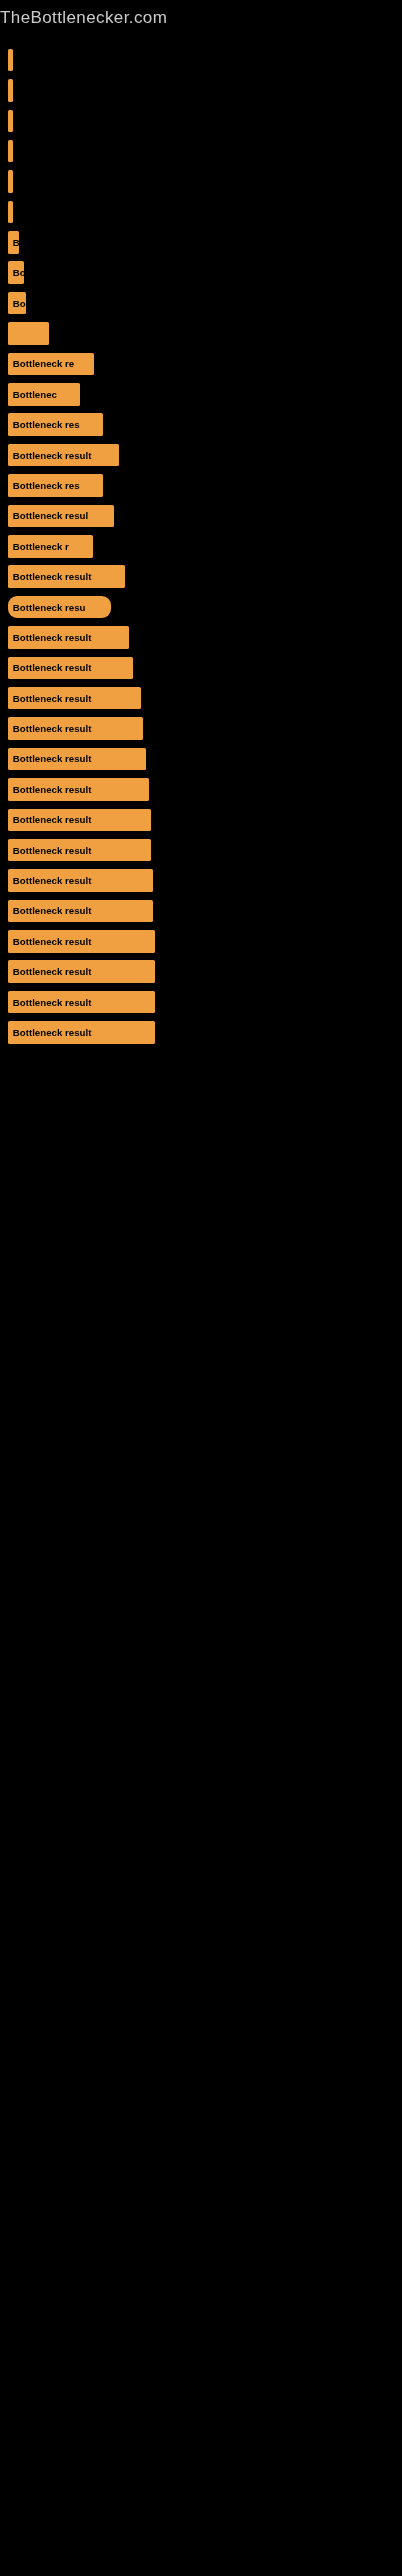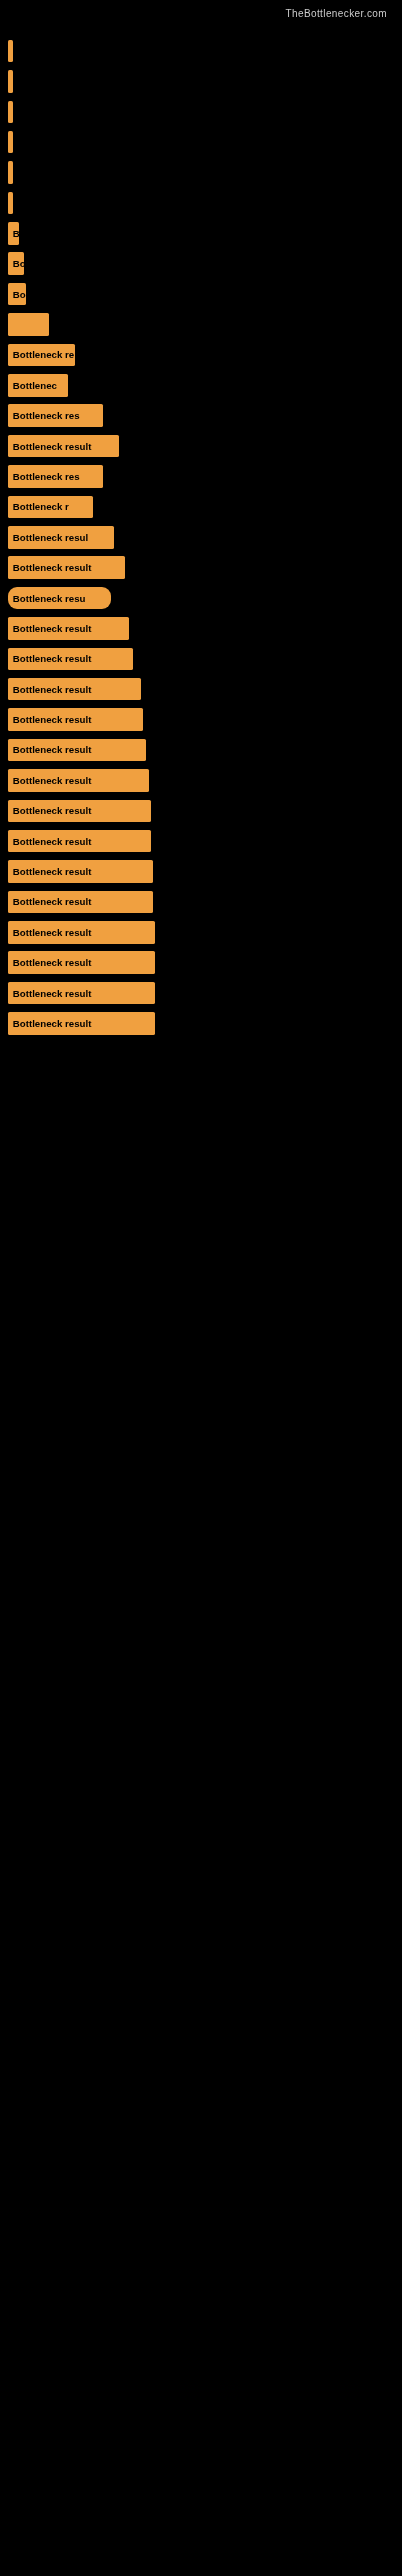--- a/index.html
+++ b/index.html
@@ -7,23 +7,23 @@
       background-color: #000;
       width: 403px;
       min-height: 2576px;
       font-family: Arial, sans-serif;
       position: relative;
       overflow-x: hidden;
     }
 
     .site-title {
       color: #ccc;
-      font-size: 10px;
-      text-align: right;
-      padding: 8px 16px 4px 0;
+      font-size: 17px;
+      text-align: left;
+      padding: 8px 0 4px 0;
       letter-spacing: 0.4px;
     }
 
     .bars-container {
       padding: 16px 8px 16px 8px;
       display: flex;
       flex-direction: column;
       gap: 0px;
     }
 
@@ -78,39 +78,39 @@
     <div class="bar-row">
       <div class="bar" style="width: 16px;">Bo</div>
     </div>
     <div class="bar-row">
       <div class="bar" style="width: 17.7px;">Bo</div>
     </div>
     <div class="bar-row">
       <div class="bar" style="width: 21px; padding-left: 41px;">Bot</div>
     </div>
     <div class="bar-row">
-      <div class="bar" style="width: 67px;">Bottleneck re</div>
+      <div class="bar" style="width: 86px;">Bottleneck re</div>
     </div>
     <div class="bar-row">
-      <div class="bar" style="width: 60px;">Bottlenec</div>
+      <div class="bar" style="width: 72px;">Bottlenec</div>
     </div>
     <div class="bar-row">
       <div class="bar" style="width: 95px;">Bottleneck res</div>
     </div>
     <div class="bar-row">
       <div class="bar" style="width: 111px;">Bottleneck result</div>
     </div>
     <div class="bar-row">
       <div class="bar" style="width: 95px;">Bottleneck res</div>
     </div>
     <div class="bar-row">
-      <div class="bar" style="width: 85px;">Bottleneck r</div>
+      <div class="bar" style="width: 106px;">Bottleneck resul</div>
     </div>
     <div class="bar-row">
-      <div class="bar" style="width: 106px;">Bottleneck resul</div>
+      <div class="bar" style="width: 85px;">Bottleneck r</div>
     </div>
     <div class="bar-row">
       <div class="bar" style="width: 117px;">Bottleneck result</div>
     </div>
     <div class="bar-row">
       <div class="bar" style="width: 103px; border-radius: 9px;">Bottleneck resu</div>
     </div>
     <div class="bar-row">
       <div class="bar" style="width: 121px;">Bottleneck result</div>
     </div>

